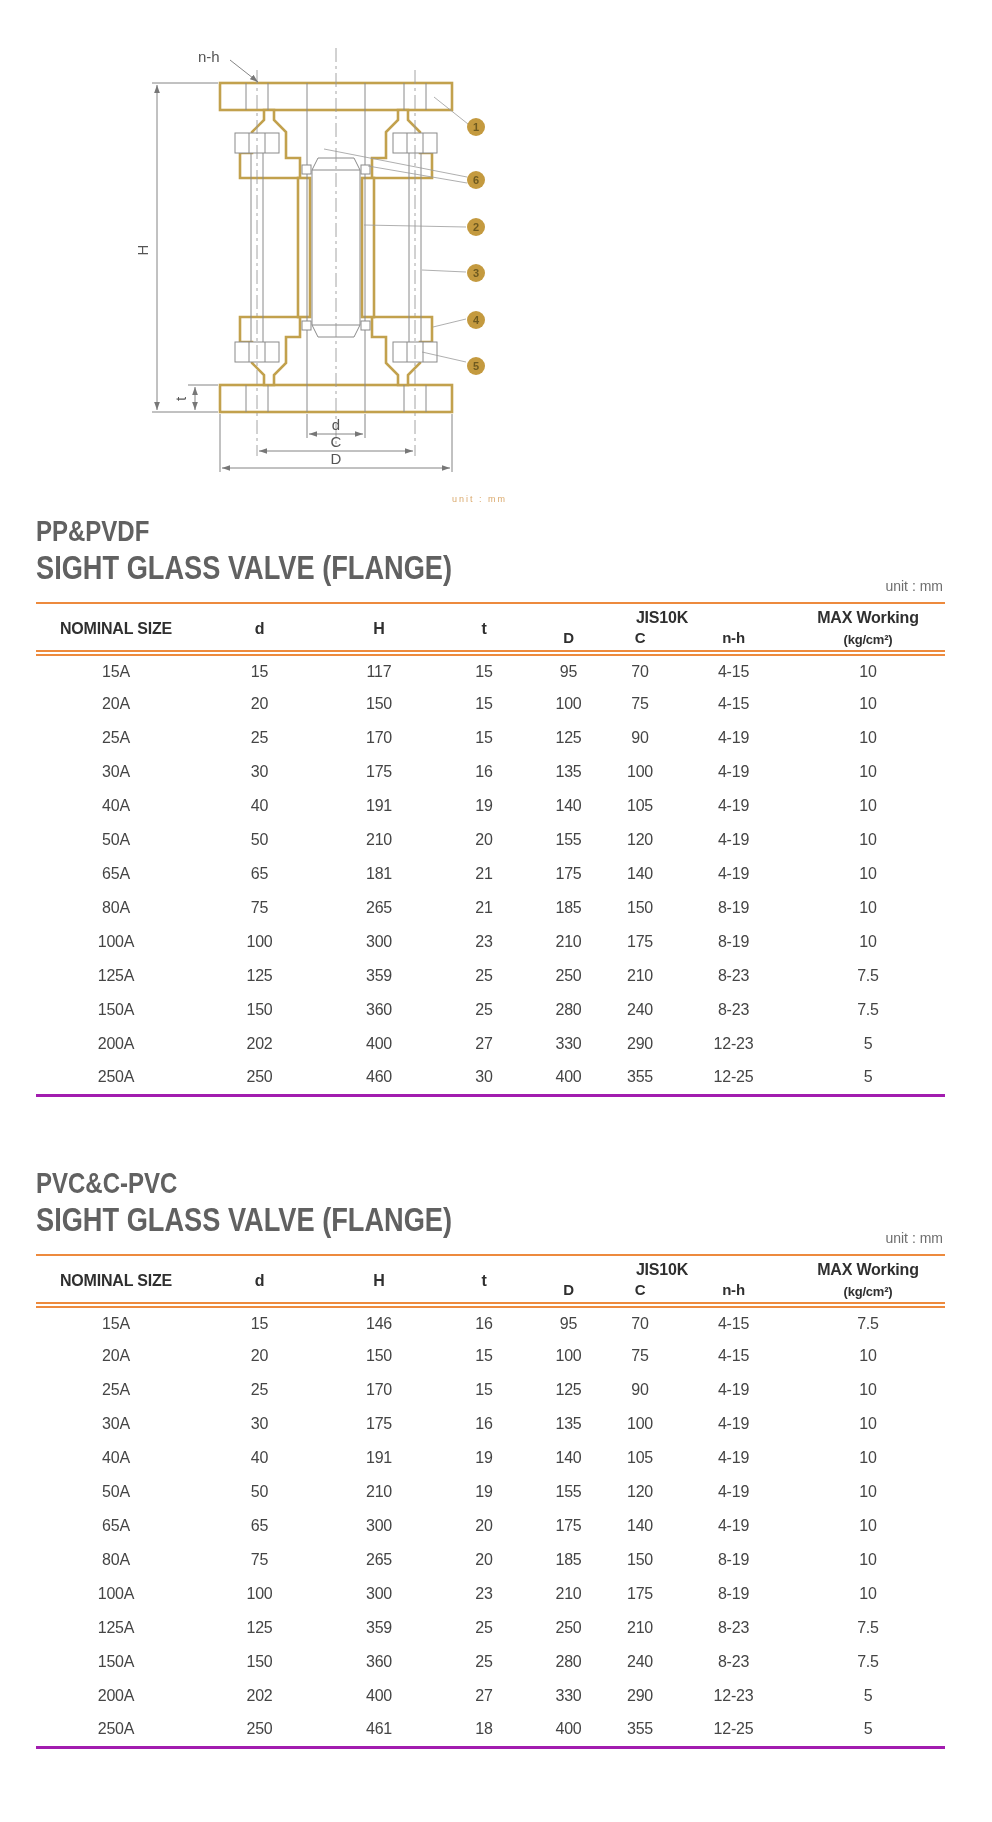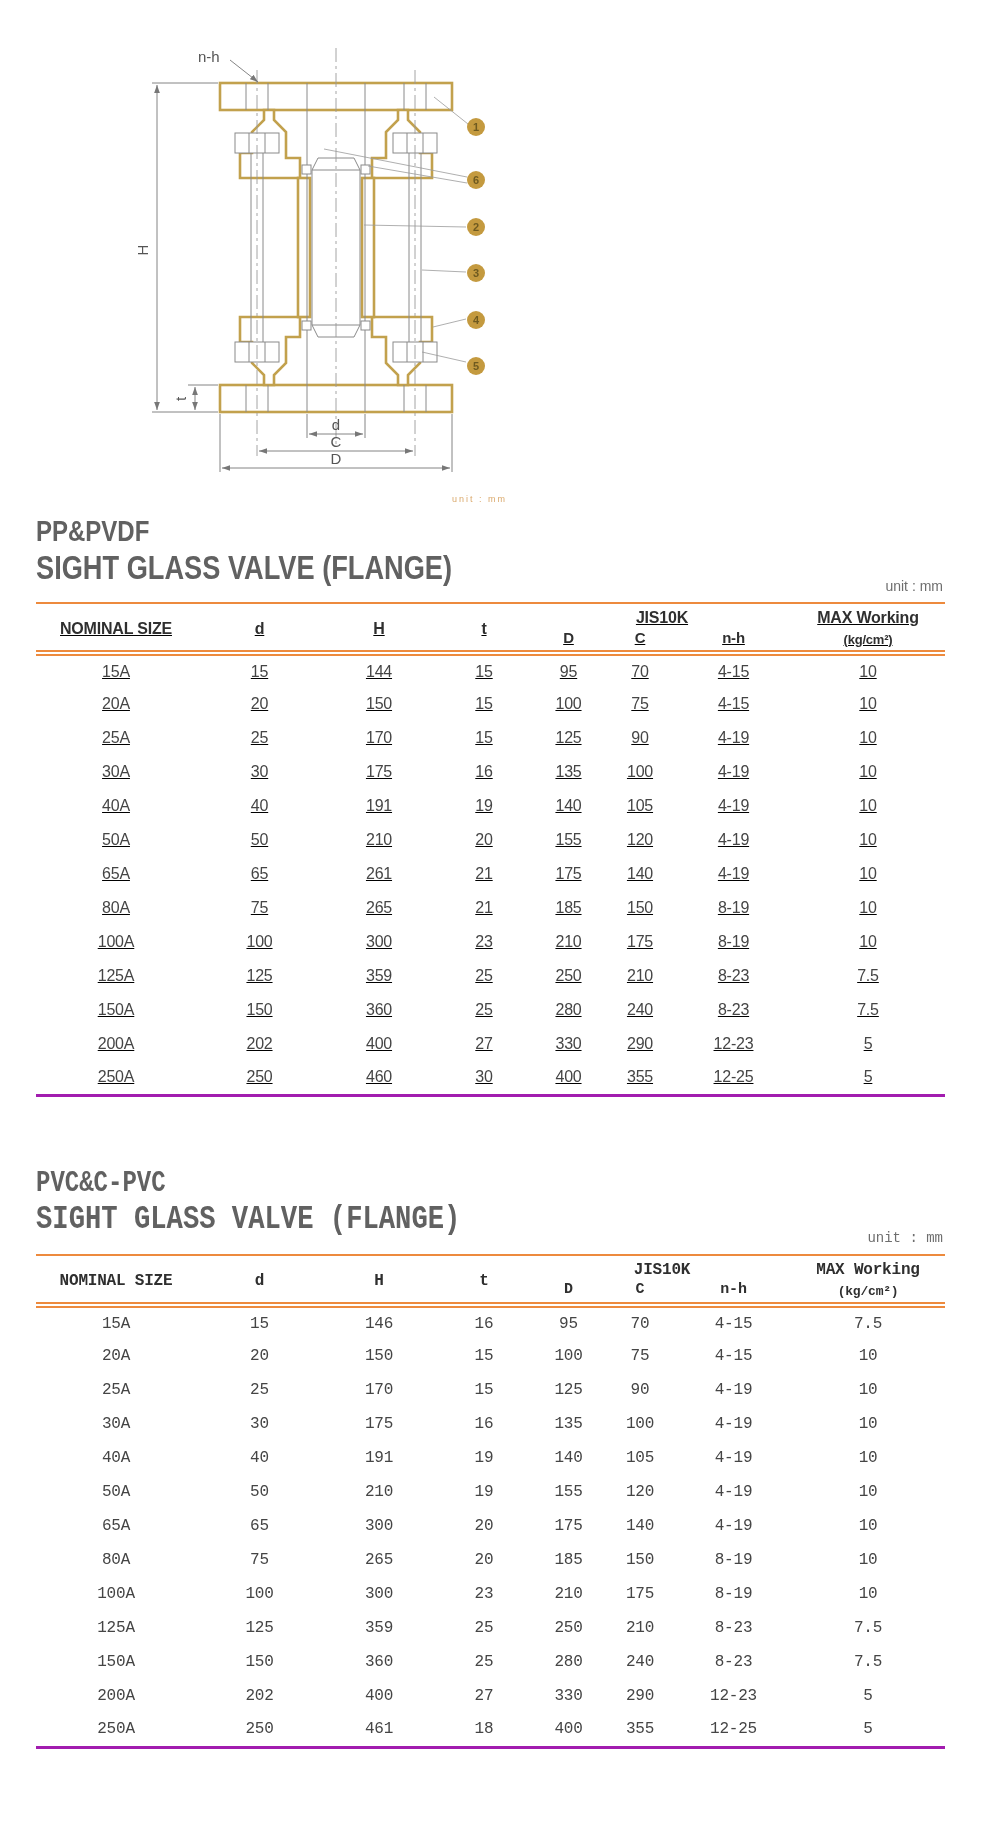--- a/index.html
+++ b/index.html
@@ -6,22 +6,22 @@
   body { background:#ffffff; font-family:"Liberation Sans", sans-serif; }
   .page { position:relative; width:992px; height:1822px; background:#fff; overflow:hidden; }
 
   
   .diagram { position:absolute; left:110px; top:25px; }
   .frag-note { position:absolute; left:452px; top:494px; height:10px; overflow:hidden;
     font-size:9px; color:#d49a52; letter-spacing:2px; opacity:.85; }
 
   
   .section { position:absolute; left:36px; width:909px; }
-  .sec-1 { top:514px;text-decoration:underline; }
-  .sec-2 { top:1166px;font-family:Liberation Mono, monospace; }
+  .sec-1 { top:514px; }
+  .sec-2 { top:1166px; }
   .sec-head { position:relative; height:88px; }
   .title-1 { position:absolute; left:0; top:0; font-size:30px; font-weight:bold; color:#616161;
     transform:scaleX(.8); transform-origin:0 50%; white-space:nowrap; letter-spacing:0; }
   .title-2 { position:absolute; left:0; top:34px; font-size:34px; font-weight:bold; color:#616161;
     transform:scaleX(.8); transform-origin:0 50%; white-space:nowrap; }
   .unit-label { position:absolute; right:2px; bottom:8px; font-size:14px; color:#6e6e6e; }
 
   
   table.spec { width:909px; border-collapse:collapse; table-layout:fixed;
     border-top:2px solid #ED8A3D; border-bottom:3px solid #a21caf; }
@@ -210,21 +210,21 @@
           <th class="sub">D</th>
           <th class="sub">C</th>
           <th class="sub">n-h</th>
           <th class="kgcm">(kg/cm²)</th>
         </tr>
       </thead>
       <tbody>
           <tr>
             <td>15A</td>
             <td>15</td>
-            <td>144</td>
+            <td>117</td>
             <td>15</td>
             <td>95</td>
             <td>70</td>
             <td>4-15</td>
             <td>10</td>
           </tr>
           <tr>
             <td>20A</td>
             <td>20</td>
             <td>150</td>
@@ -270,21 +270,21 @@
             <td>210</td>
             <td>20</td>
             <td>155</td>
             <td>120</td>
             <td>4-19</td>
             <td>10</td>
           </tr>
           <tr>
             <td>65A</td>
             <td>65</td>
-            <td>261</td>
+            <td>181</td>
             <td>21</td>
             <td>175</td>
             <td>140</td>
             <td>4-19</td>
             <td>10</td>
           </tr>
           <tr>
             <td>80A</td>
             <td>75</td>
             <td>265</td>

